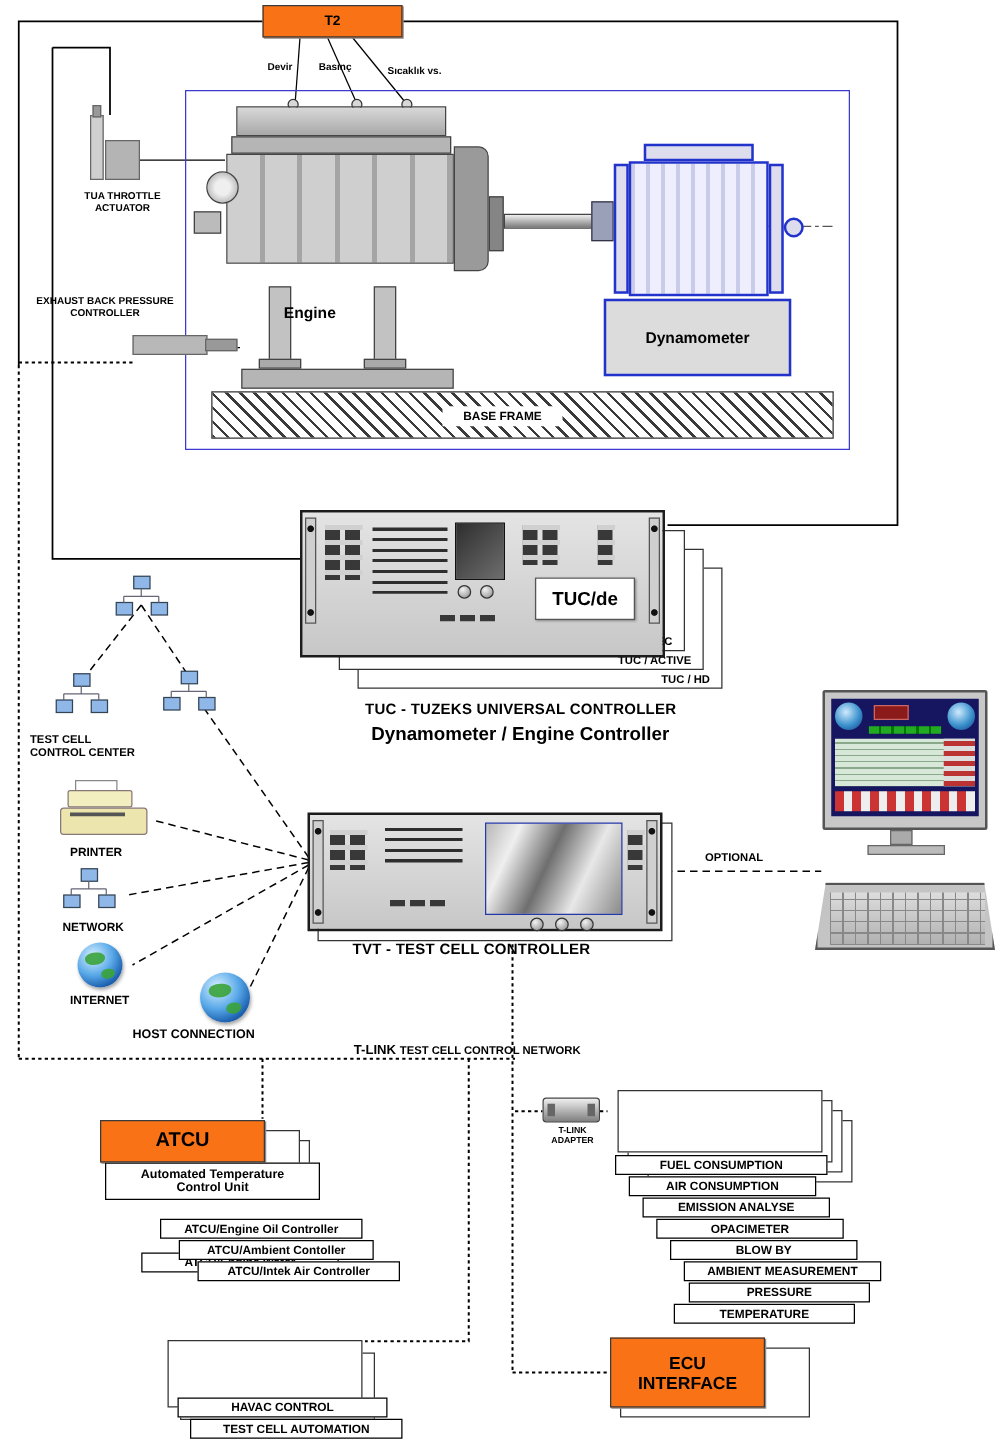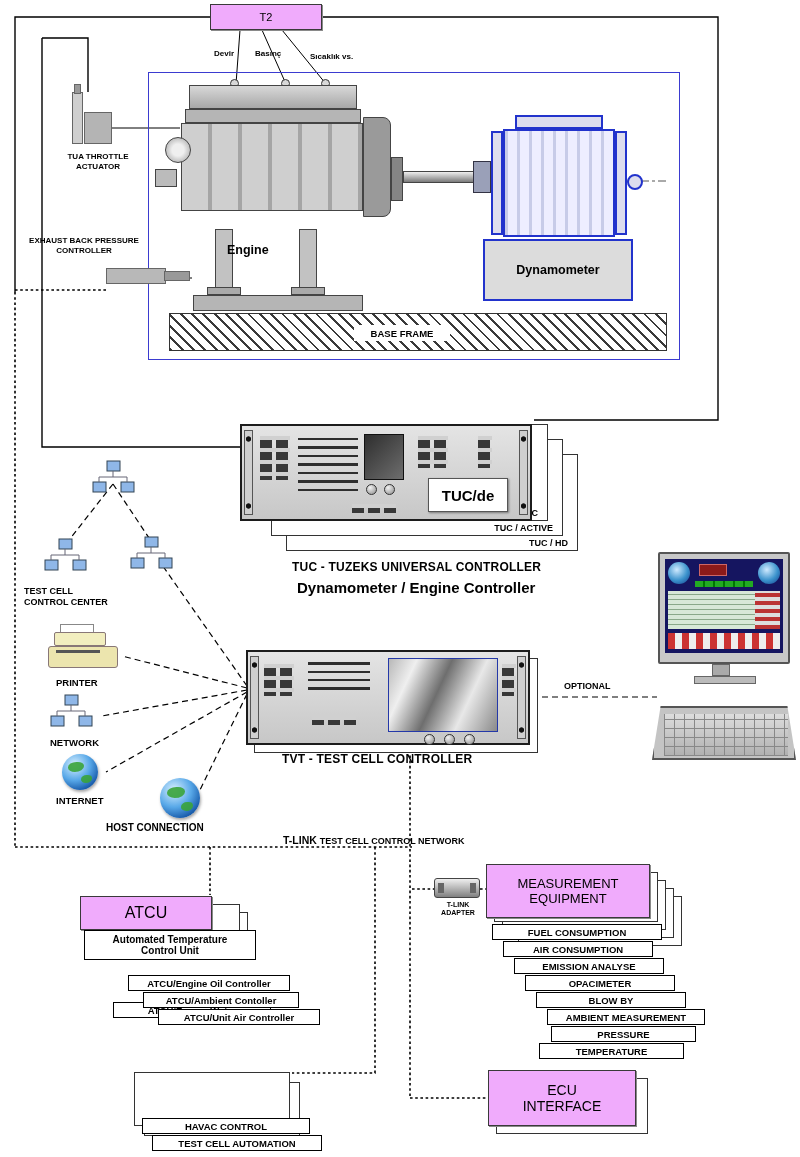--- a/index.html
+++ b/index.html
@@ -1,22 +1,22 @@
 <!DOCTYPE html>
 <html><head>
 <meta charset="utf-8">
 <style>
   * { margin:0; padding:0; box-sizing:border-box; }
   body { background:#fff; font-family:"Liberation Sans", sans-serif; }
   .canvas { position:relative; width:800px; height:1157px; background:#fff; color:#000; overflow:hidden; }
   .wires { position:absolute; left:0; top:0; z-index:1; }
   .abs { position:absolute; }
   .lbl { position:absolute; font-weight:bold; color:#000; line-height:1.2; z-index:6; }
-  .graybox { position:absolute; background:#f0abfc; border:1px solid #3a3a3a; display:flex; align-items:center; justify-content:center;
-             text-align:center; font-weight:normal; z-index:5; box-shadow:1px 1px 0 #8a8a8a; }
+  .graybox { position:absolute; background:#f97316; border:1px solid #3a3a3a; display:flex; align-items:center; justify-content:center;
+             text-align:center; font-weight:bold; z-index:5; box-shadow:1px 1px 0 #8a8a8a; }
   .whitebox { position:absolute; background:#fff; border:1px solid #000; display:flex; align-items:center; justify-content:center;
               text-align:center; font-weight:bold; z-index:5; }
   .card { position:absolute; background:#fff; border:1px solid #333; }
   .stacklbl { position:absolute; right:9px; bottom:2px; font-weight:bold; font-size:9px; white-space:nowrap; }
   .itm { position:absolute; background:#fff; border:1px solid #000; display:flex; align-items:center; justify-content:center;
          font-weight:bold; font-size:9.5px; white-space:nowrap; z-index:6; }
   .rack { position:absolute; background:linear-gradient(#e4e4e4,#c7c7c7); border:2px solid #1c1c1c; z-index:5; }
   .ear { position:absolute; width:9px; background:#cfcfcf;
          background-image: radial-gradient(circle at 50% 8px, #111 2.3px, transparent 3px),
                            radial-gradient(circle at 50% calc(100% - 8px), #111 2.3px, transparent 3px);
@@ -129,21 +129,21 @@
 
   <div class="card" style="left:286px;top:454px;width:292px;height:97px;z-index:2">
     <span class="stacklbl">TUC / HD</span>
   </div>
   <div class="card" style="left:271px;top:439px;width:292px;height:97px;z-index:3">
     <span class="stacklbl">TUC / ACTIVE</span>
   </div>
   <div class="card" style="left:256px;top:424px;width:292px;height:97px;z-index:4">
     <span class="stacklbl">TUC / EC</span>
   </div>
-  <div class="rack" style="left:240px;top:424px;width:292px;height:97px">
+  <div class="rack" style="left:240px;top:408px;width:292px;height:118px">
     <div class="ear" style="left:2px;top:4px;height:85px"></div>
     <div class="ear" style="left:277px;top:4px;height:85px"></div>
     <div class="btngrid" style="left:18px;top:10px;width:30px;height:44px"></div>
     <div class="vents" style="left:56px;top:12px;width:60px;height:28px"></div>
     <div class="vents" style="left:56px;top:46px;width:60px;height:19px"></div>
     <div class="abs" style="left:122px;top:8px;width:40px;height:46px;border:1px solid #111;background:linear-gradient(135deg,#2e2e2e,#6e6e6e)"></div>
     <div class="btngrid" style="left:176px;top:10px;width:30px;height:32px"></div>
     <div class="btngrid" style="left:236px;top:10px;width:14px;height:32px"></div>
     <div class="knob" style="left:124px;top:58px"></div>
     <div class="knob" style="left:142px;top:58px"></div>
@@ -249,46 +249,43 @@
   <div class="abs" style="left:434px;top:878px;width:46px;height:20px;background:linear-gradient(#efefef,#808080);border:1px solid #444;border-radius:3px;z-index:5">
     <div class="abs" style="left:3px;top:4px;width:6px;height:10px;background:#666"></div>
     <div class="abs" style="right:3px;top:4px;width:6px;height:10px;background:#666"></div>
   </div>
   <div class="lbl" style="left:432px;top:901px;width:52px;font-size:7px;text-align:center">T-LINK ADAPTER</div>
 
   <div class="card" style="left:518px;top:896px;width:164px;height:50px;z-index:2"></div>
   <div class="card" style="left:510px;top:888px;width:164px;height:50px;z-index:2"></div>
   <div class="card" style="left:502px;top:880px;width:164px;height:50px;z-index:3"></div>
   <div class="card" style="left:494px;top:872px;width:164px;height:50px;z-index:4"></div>
-  <div class="graybox" style="left:486px;top:864px;width:164px;height:54px;font-size:13px">
-    <span style="width:130px">MEASUREMENT EQUIPMENT</span>
-  </div>
   <div class="itm" style="left:492px;top:924px;width:170px;height:16px">FUEL CONSUMPTION</div>
   <div class="itm" style="left:503px;top:941px;width:150px;height:16px">AIR CONSUMPTION</div>
   <div class="itm" style="left:514px;top:958px;width:150px;height:16px">EMISSION ANALYSE</div>
   <div class="itm" style="left:525px;top:975px;width:150px;height:16px">OPACIMETER</div>
   <div class="itm" style="left:536px;top:992px;width:150px;height:16px">BLOW BY</div>
   <div class="itm" style="left:547px;top:1009px;width:158px;height:16px">AMBIENT MEASUREMENT</div>
   <div class="itm" style="left:551px;top:1026px;width:145px;height:16px">PRESSURE</div>
   <div class="itm" style="left:539px;top:1043px;width:145px;height:16px">TEMPERATURE</div>
 
   <div class="card" style="left:96px;top:912px;width:152px;height:34px;z-index:2"></div>
   <div class="card" style="left:88px;top:904px;width:152px;height:34px;z-index:3"></div>
   <div class="graybox" style="left:80px;top:896px;width:132px;height:34px;font-size:16px">ATCU</div>
   <div class="whitebox" style="left:84px;top:930px;width:172px;height:30px;font-size:10px">
     <span style="width:118px">Automated Temperature Control Unit</span>
   </div>
   <div class="itm" style="left:113px;top:1002px;width:158px;height:16px">ATCU/Engine Water</div>
   <div class="itm" style="left:128px;top:975px;width:162px;height:16px">ATCU/Engine Oil Controller</div>
   <div class="itm" style="left:143px;top:992px;width:156px;height:16px">ATCU/Ambient Contoller</div>
-  <div class="itm" style="left:158px;top:1009px;width:162px;height:16px">ATCU/Unit Air Controller</div>
+  <div class="itm" style="left:158px;top:1009px;width:162px;height:16px">ATCU/Intek Air Controller</div>
 
   <div class="card" style="left:144px;top:1082px;width:156px;height:54px;z-index:2"></div>
   <div class="card" style="left:134px;top:1072px;width:156px;height:54px;z-index:3"></div>
   <div class="itm" style="left:142px;top:1118px;width:168px;height:16px">HAVAC CONTROL</div>
   <div class="itm" style="left:152px;top:1135px;width:170px;height:16px">TEST CELL AUTOMATION</div>
 
   <div class="card" style="left:496px;top:1078px;width:152px;height:56px;z-index:3"></div>
-  <div class="graybox" style="left:488px;top:1070px;width:148px;height:56px;font-size:14px">
+  <div class="graybox" style="left:488px;top:1070px;width:124px;height:56px;font-size:14px">
     <span style="width:90px">ECU INTERFACE</span>
   </div>
 
 </div>
 
 </body></html>

